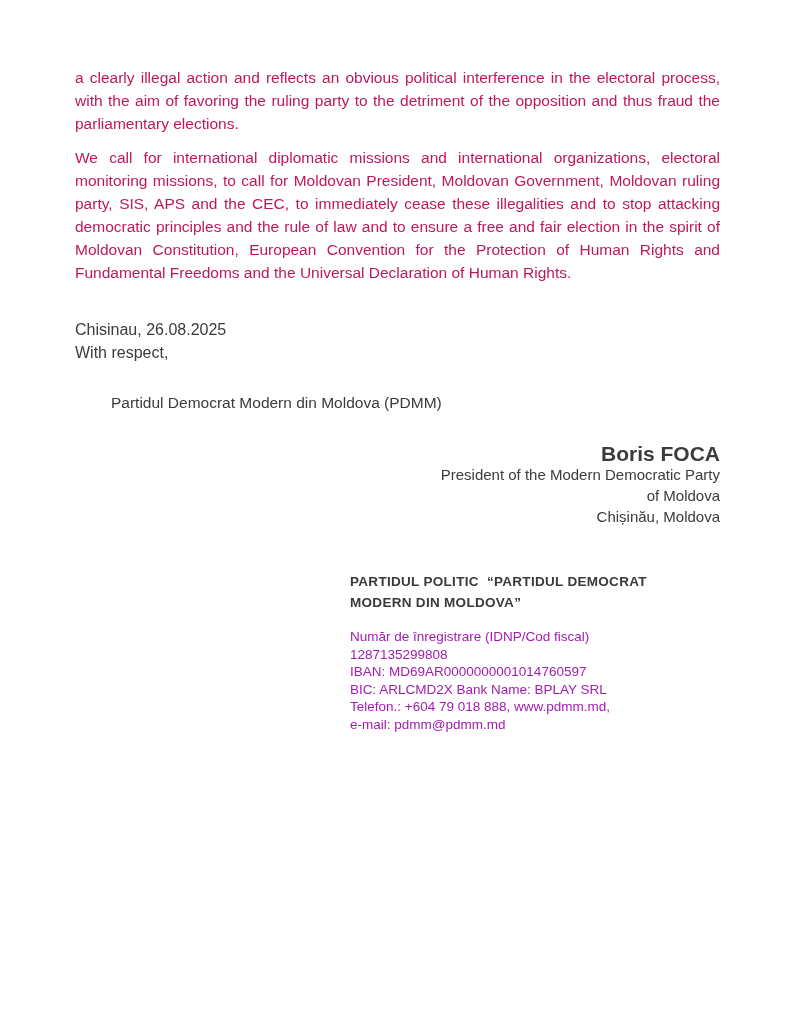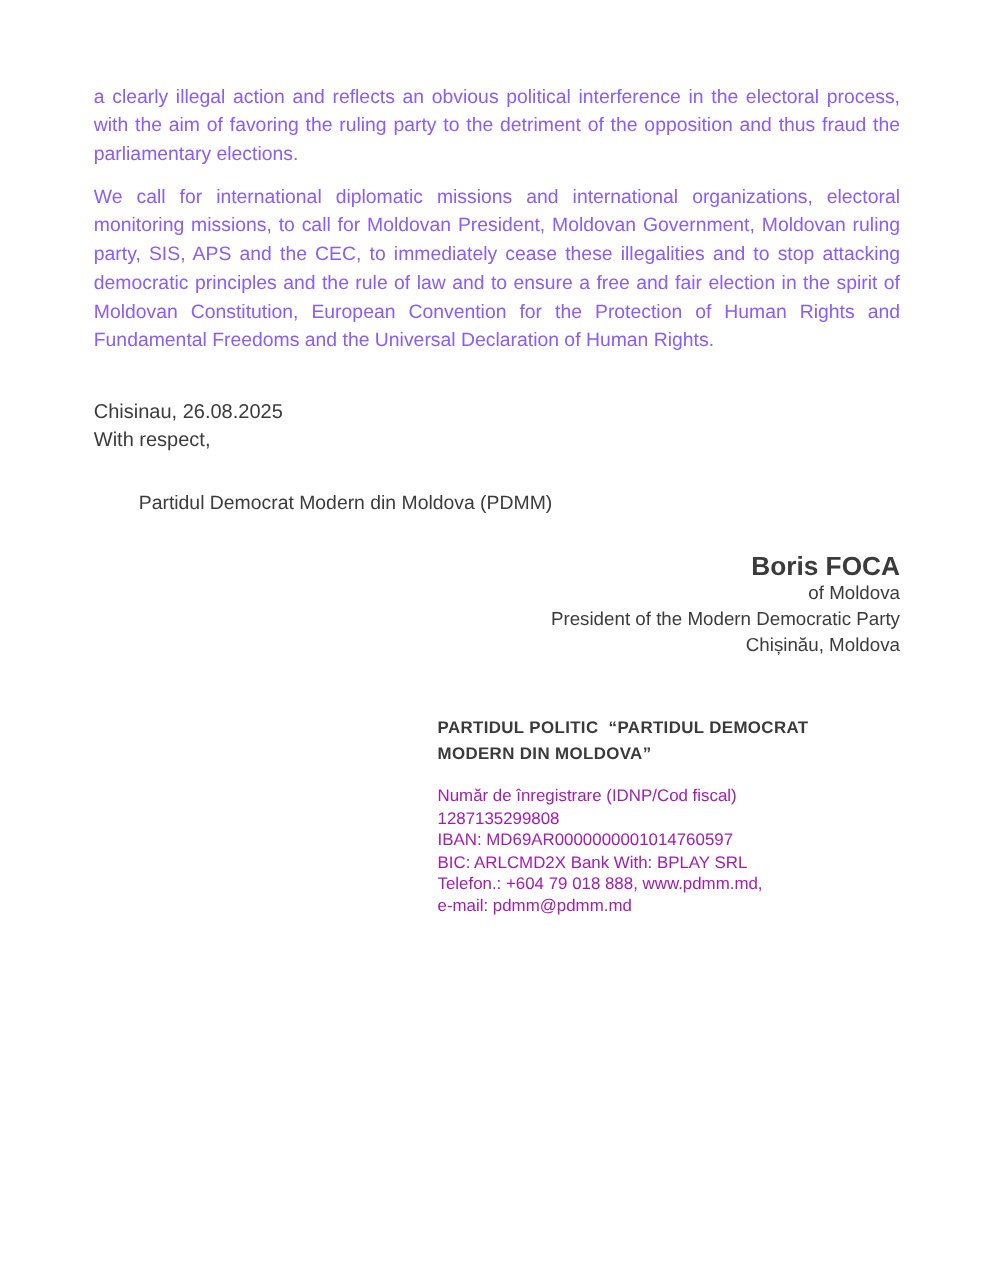--- a/index.html
+++ b/index.html
@@ -16,21 +16,21 @@
     font-family: "Liberation Sans", sans-serif;
     color: #3b3b3b;
   }
   .body-paragraph {
     position: absolute;
     left: 75px;
     width: 645px;
     font-size: 15.5px;
     line-height: 23px;
     text-align: justify;
-    color: #8b5cf6;
+    color: #be185d;
     margin: 0;
   }
   .para-1 { top: 66px; }
   .para-2 { top: 146px; }
   .date-block {
     position: absolute;
     left: 75px;
     top: 318px;
     font-size: 16px;
     line-height: 23px;
@@ -91,28 +91,28 @@
 
   <div class="date-block">
     <div>Chisinau, 26.08.2025</div>
     <div>With respect,</div>
   </div>
 
   <div class="party-line">Partidul Democrat Modern din Moldova (PDMM)</div>
 
   <div class="signature-block">
     <div class="signature-name">Boris FOCA</div>
+    <div>President of the Modern Democratic Party</div>
     <div>of Moldova</div>
-    <div>President of the Modern Democratic Party</div>
     <div>Chișinău, Moldova</div>
   </div>
 
   <div class="footer-block">
     <p class="footer-org-name">PARTIDUL POLITIC  “PARTIDUL DEMOCRAT MODERN DIN MOLDOVA”</p>
     <div class="footer-detail">Număr de înregistrare (IDNP/Cod fiscal)</div>
     <div class="footer-detail">1287135299808</div>
     <div class="footer-detail">IBAN: MD69AR0000000001014760597</div>
-    <div class="footer-detail">BIC: ARLCMD2X Bank With: BPLAY SRL</div>
+    <div class="footer-detail">BIC: ARLCMD2X Bank Name: BPLAY SRL</div>
     <div class="footer-detail">Telefon.: +604 79 018 888, www.pdmm.md,</div>
     <div class="footer-detail">e-mail: pdmm@pdmm.md</div>
   </div>
 
 </div>
 
 </body></html>

